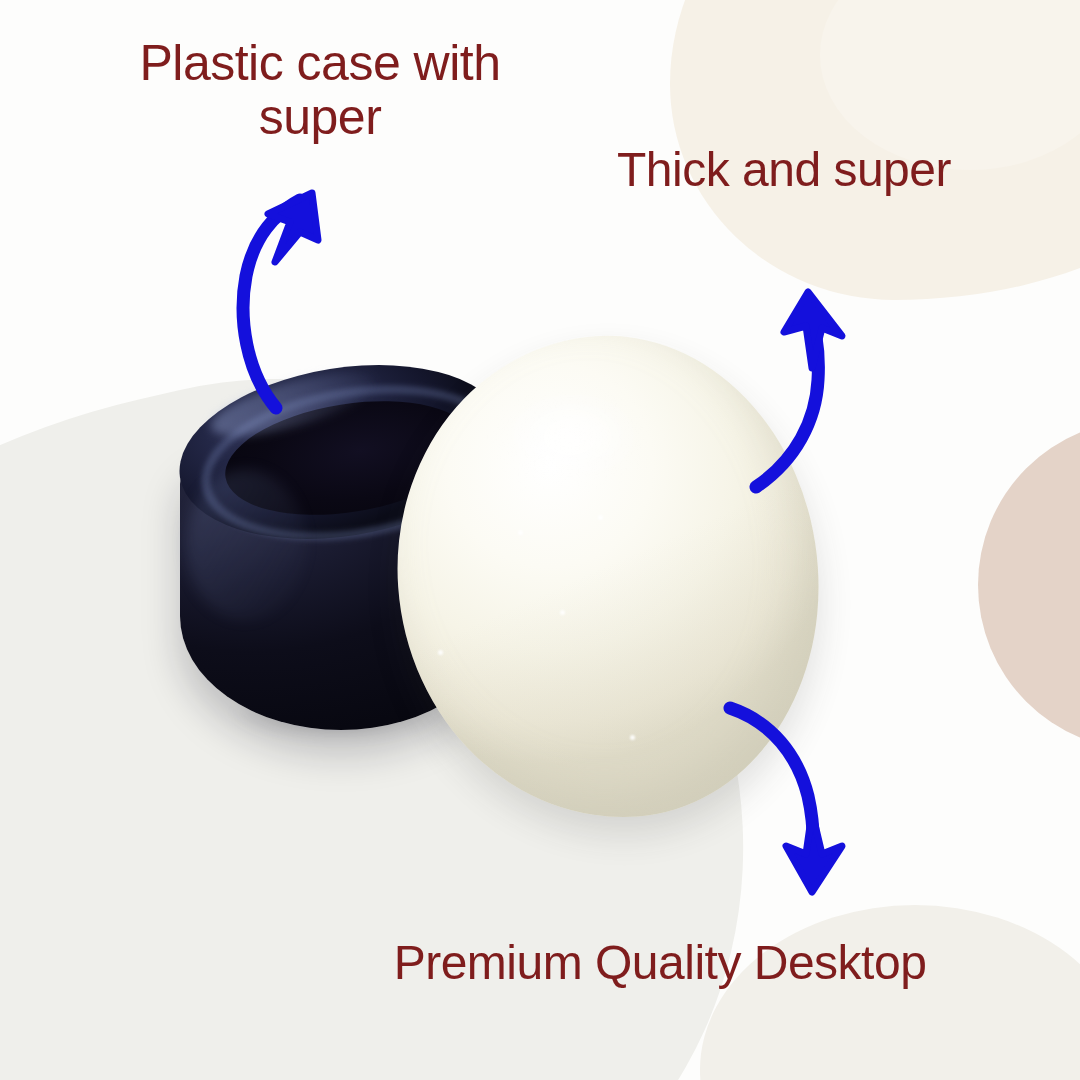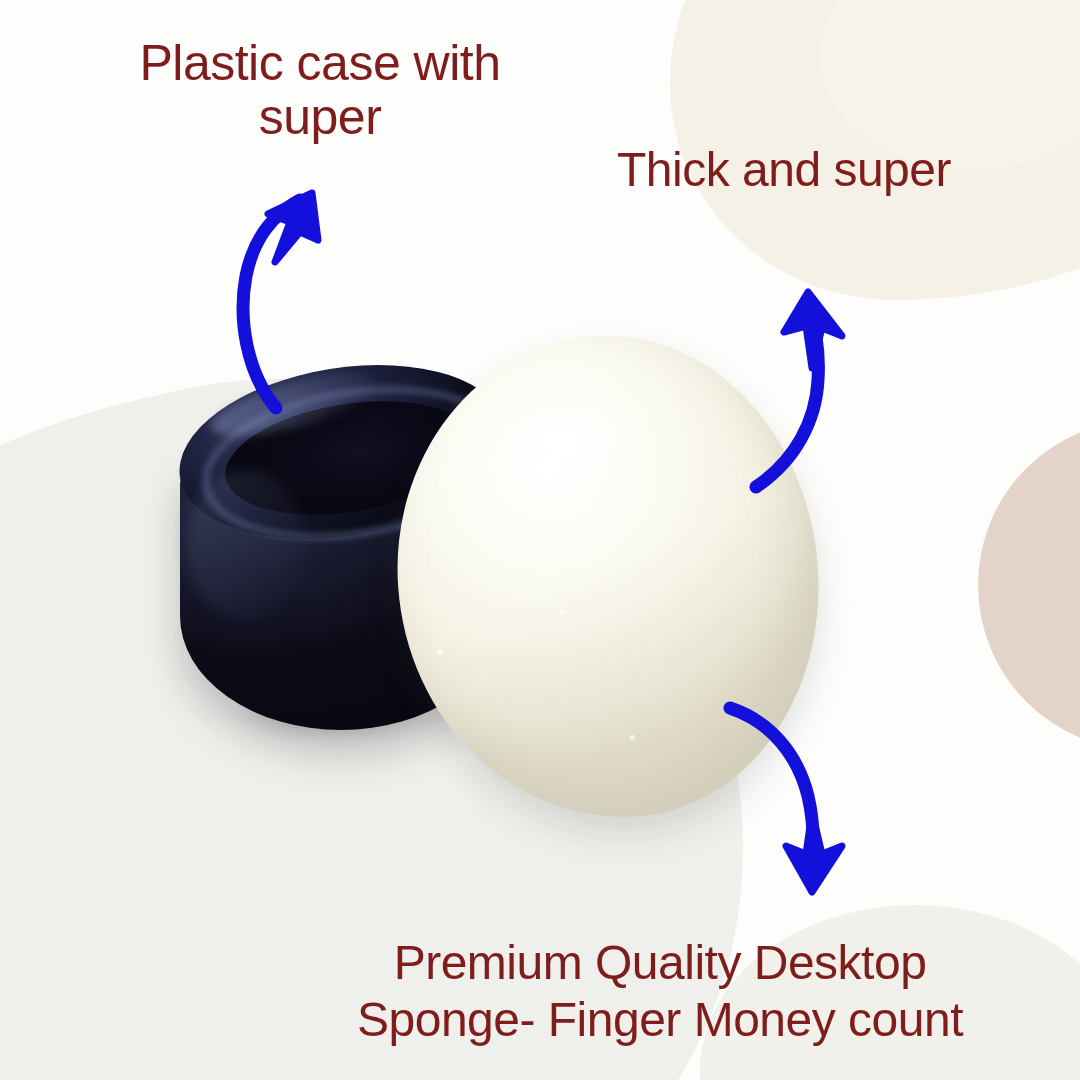--- a/index.html
+++ b/index.html
@@ -302,16 +302,15 @@
     <span class="ln">Plastic case with</span>
     <span class="ln">super</span>
   </div>
 
   <div class="label" id="label-sponge">
     <span class="ln">Thick and super</span>
   </div>
 
   <div class="label" id="label-title">
     <span class="ln">Premium Quality Desktop</span>
-    <span class="ln">Sponge- Finger Money count</span>
   </div>
 
 </div>
 
 </body></html>

